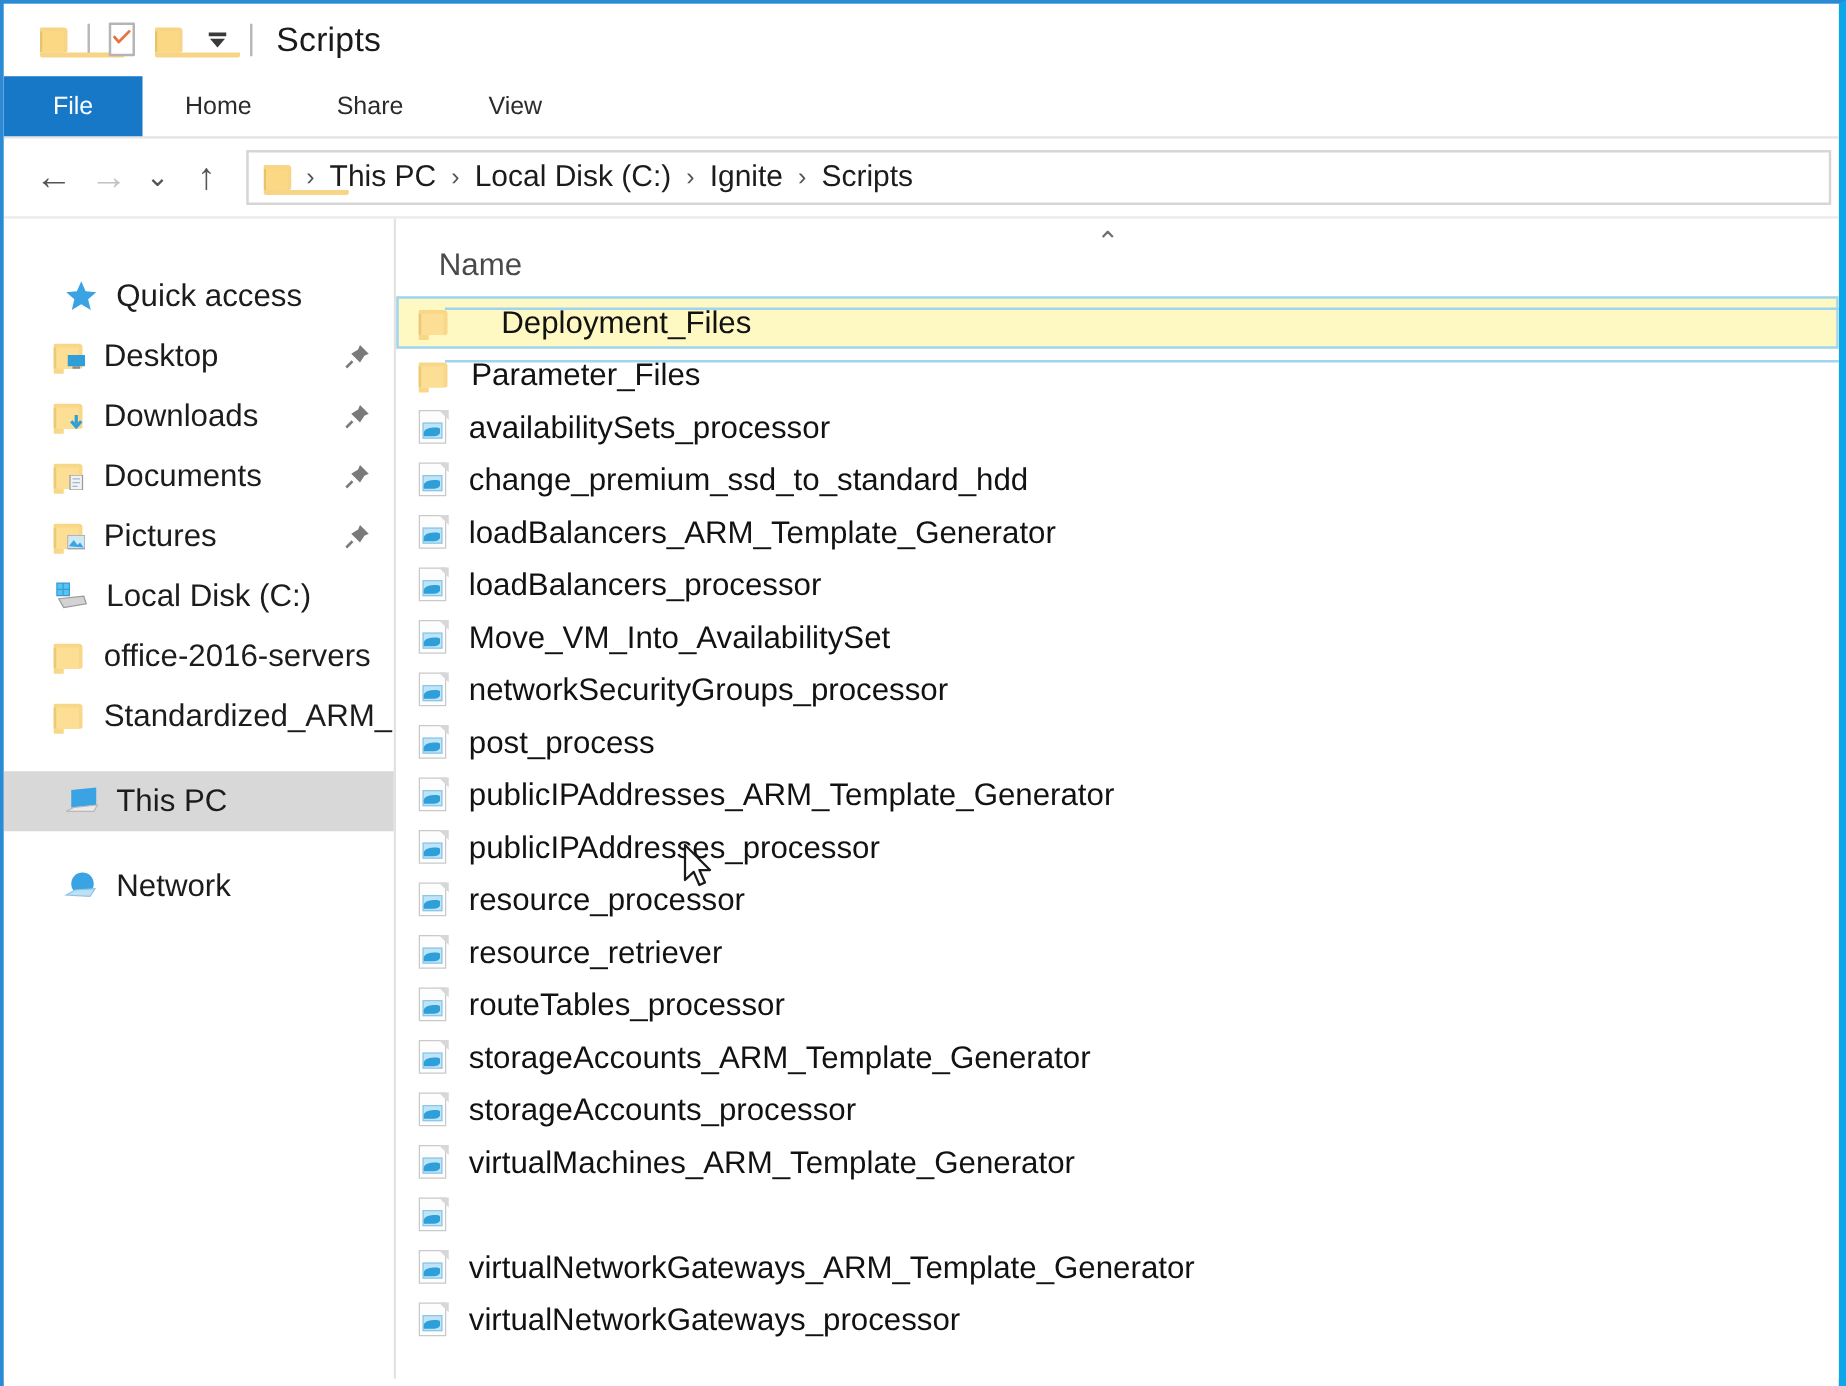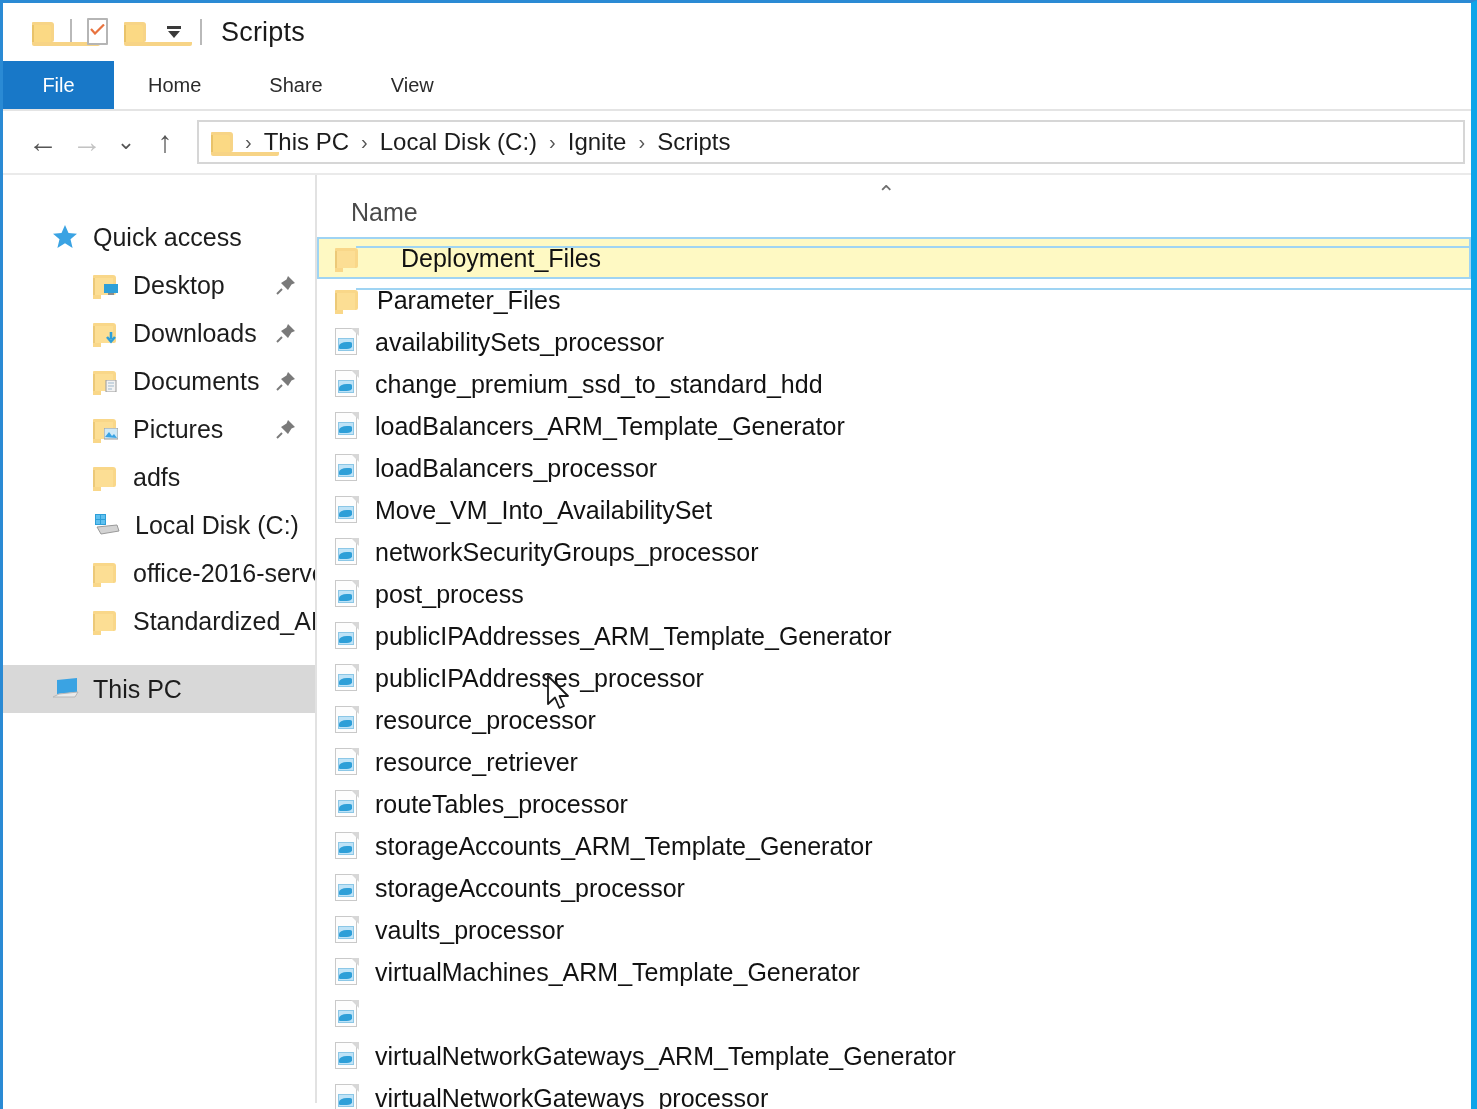--- a/index.html
+++ b/index.html
@@ -173,21 +173,21 @@
   }
   .nav-item {
     position: relative;
     height: 48px;
     display: flex;
     align-items: center;
     padding-left: 46px;
     gap: 14px;
   }
   .nav-item.root { padding-left: 48px; }
-  .nav-item.child { padding-left: 90px; }
+  .nav-item.child { padding-left: 40px; }
   .nav-item.selected { background: #d8d8d8; }
   .nav-label {
     font-size: 25px;
     color: #1c1c1c;
     white-space: nowrap;
     overflow: hidden;
   }
   .pin {
     position: absolute;
     right: 18px;
@@ -428,28 +428,20 @@
               <path d="M1 9 L5 4 L8 8 L10 6 L13 10 Z" fill="#3aa3e3"></path>
             </svg>
         </div>
         <span class="nav-label">Pictures</span>
         <svg class="pin" viewBox="0 0 22 22">
             <path d="M13 2 L20 9 L16.5 10.5 L13 16 L6 9 L11.5 5.5 Z" fill="#7a7a7a"></path>
             <path d="M7 15 L2 20" stroke="#7a7a7a" stroke-width="2"></path>
           </svg>
       </div>
 
-      <div class="nav-item child">
-        <div class="sf">
-          <div class="b"></div>
-            <div class="f"></div>
-            <div class="t"></div>
-        </div>
-        <span class="nav-label">adfs</span>
-      </div>
 
       <div class="nav-item child">
         <div class="disk-ico">
           <svg viewBox="0 0 28 24" width="28" height="24">
             <rect x="2" y="1" width="11" height="11" fill="#2e9fd8"></rect>
             <rect x="3" y="2" width="4" height="4" fill="#5fc0ef"></rect>
             <rect x="8" y="2" width="4" height="4" fill="#5fc0ef"></rect>
             <rect x="3" y="7" width="4" height="4" fill="#5fc0ef"></rect>
             <rect x="8" y="7" width="4" height="4" fill="#5fc0ef"></rect>
             <path d="M4 14 L24 12 L26 18 L8 21 Z" fill="#d3d3d3" stroke="#9a9a9a"></path>
@@ -483,20 +475,29 @@
           <svg viewBox="0 0 28 24" width="28" height="24">
             <path d="M6 3 L26 1 L26 15 L6 17 Z" fill="#3aa3e3"></path>
             <path d="M2 20 L8 17 L27 15 L24 20 Z" fill="#eaeaea" stroke="#b8b8b8"></path>
           </svg>
         </div>
         <span class="nav-label">This PC</span>
       </div>
 
       <div style="height:20px;"></div>
 
+      <div class="nav-item root">
+        <div class="net-ico">
+          <svg viewBox="0 0 28 26" width="28" height="26">
+            <circle cx="15" cy="11" r="9" fill="#3aa3e3"></circle>
+            <path d="M2 20 L9 16 L25 15 L21 21 Z" fill="#bfdff3" stroke="#8ec3e4"></path>
+          </svg>
+        </div>
+        <span class="nav-label">Network</span>
+      </div>
 
     </div>
 
     <div class="content">
       <div class="col-header">
         <span class="sort-chevron">⌃</span>
         <span class="name-lbl">Name</span>
       </div>
 
       <div class="filelist">
@@ -652,29 +653,20 @@
         <div class="file-row">
           <div class="doc-ico">
               <div class="page"></div>
               <div class="fold"></div>
               <div class="thumb"></div>
               <div class="swoosh"></div>
             </div>
           <span class="file-name">storageAccounts_processor</span>
         </div>
 
-        <div class="file-row">
-          <div class="doc-ico">
-              <div class="page"></div>
-              <div class="fold"></div>
-              <div class="thumb"></div>
-              <div class="swoosh"></div>
-            </div>
-          <span class="file-name">vaults_processor</span>
-        </div>
 
         <div class="file-row">
           <div class="doc-ico">
               <div class="page"></div>
               <div class="fold"></div>
               <div class="thumb"></div>
               <div class="swoosh"></div>
             </div>
           <span class="file-name">virtualMachines_ARM_Template_Generator</span>
         </div>

